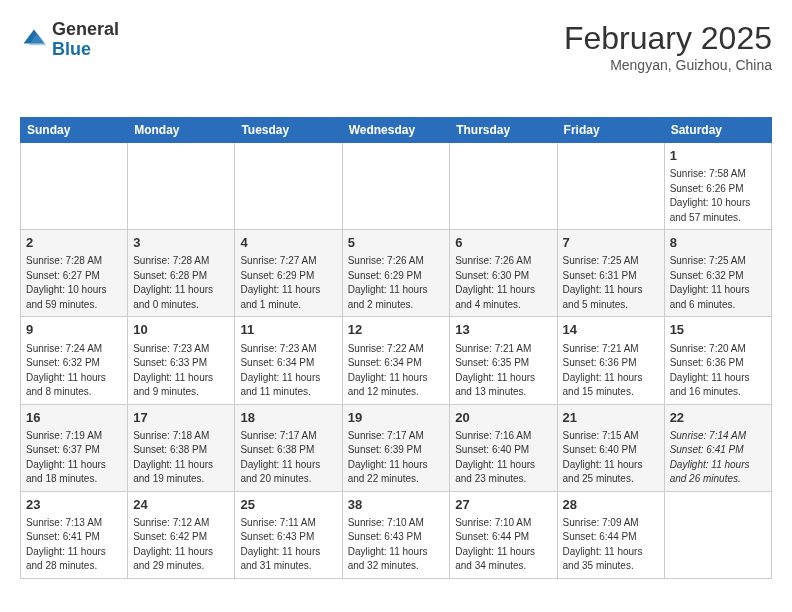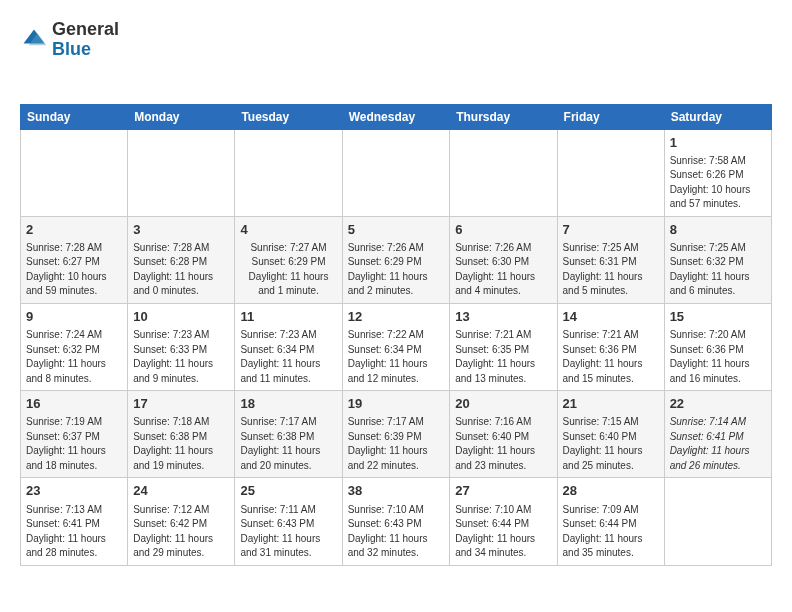--- a/index.html
+++ b/index.html
@@ -99,20 +99,24 @@
   <div class="logo">
     <svg class="logo-icon" viewBox="0 0 32 32">
       <polygon points="16,4 28,20 4,20" fill="#1a6fa8"></polygon>
       <polygon points="20,8 30,22 10,22" fill="#5599cc" opacity="0.5"></polygon>
     </svg>
     <div class="logo-text">
       <span class="logo-general">General</span><br>
       <span class="logo-blue">Blue</span>
     </div>
   </div>
+  <div class="title-block">
+    <div class="calendar-title">February 2025</div>
+    <div class="calendar-subtitle">Mengyan, Guizhou, China</div>
+  </div>
 </div>
 
 <table>
   <thead>
     <tr>
     <th>Sunday</th>
         <th>Monday</th>
         <th>Tuesday</th>
         <th>Wednesday</th>
         <th>Thursday</th>
@@ -143,21 +147,21 @@
 Daylight: 10 hours and 59 minutes.</div>
         </td>
         <td>
           <span class="day-number">3</span>
           <div class="day-info" style="white-space: pre-line;">Sunrise: 7:28 AM
 Sunset: 6:28 PM
 Daylight: 11 hours and 0 minutes.</div>
         </td>
         <td>
           <span class="day-number">4</span>
-          <div class="day-info" style="white-space: pre-line; text-align: center;">Sunrise: 7:27 AM
+          <div class="day-info" style="white-space: pre-line;">Sunrise: 7:27 AM
 Sunset: 6:29 PM
 Daylight: 11 hours and 1 minute.</div>
         </td>
         <td>
           <span class="day-number">5</span>
           <div class="day-info" style="white-space: pre-line;">Sunrise: 7:26 AM
 Sunset: 6:29 PM
 Daylight: 11 hours and 2 minutes.</div>
         </td>
         <td>

